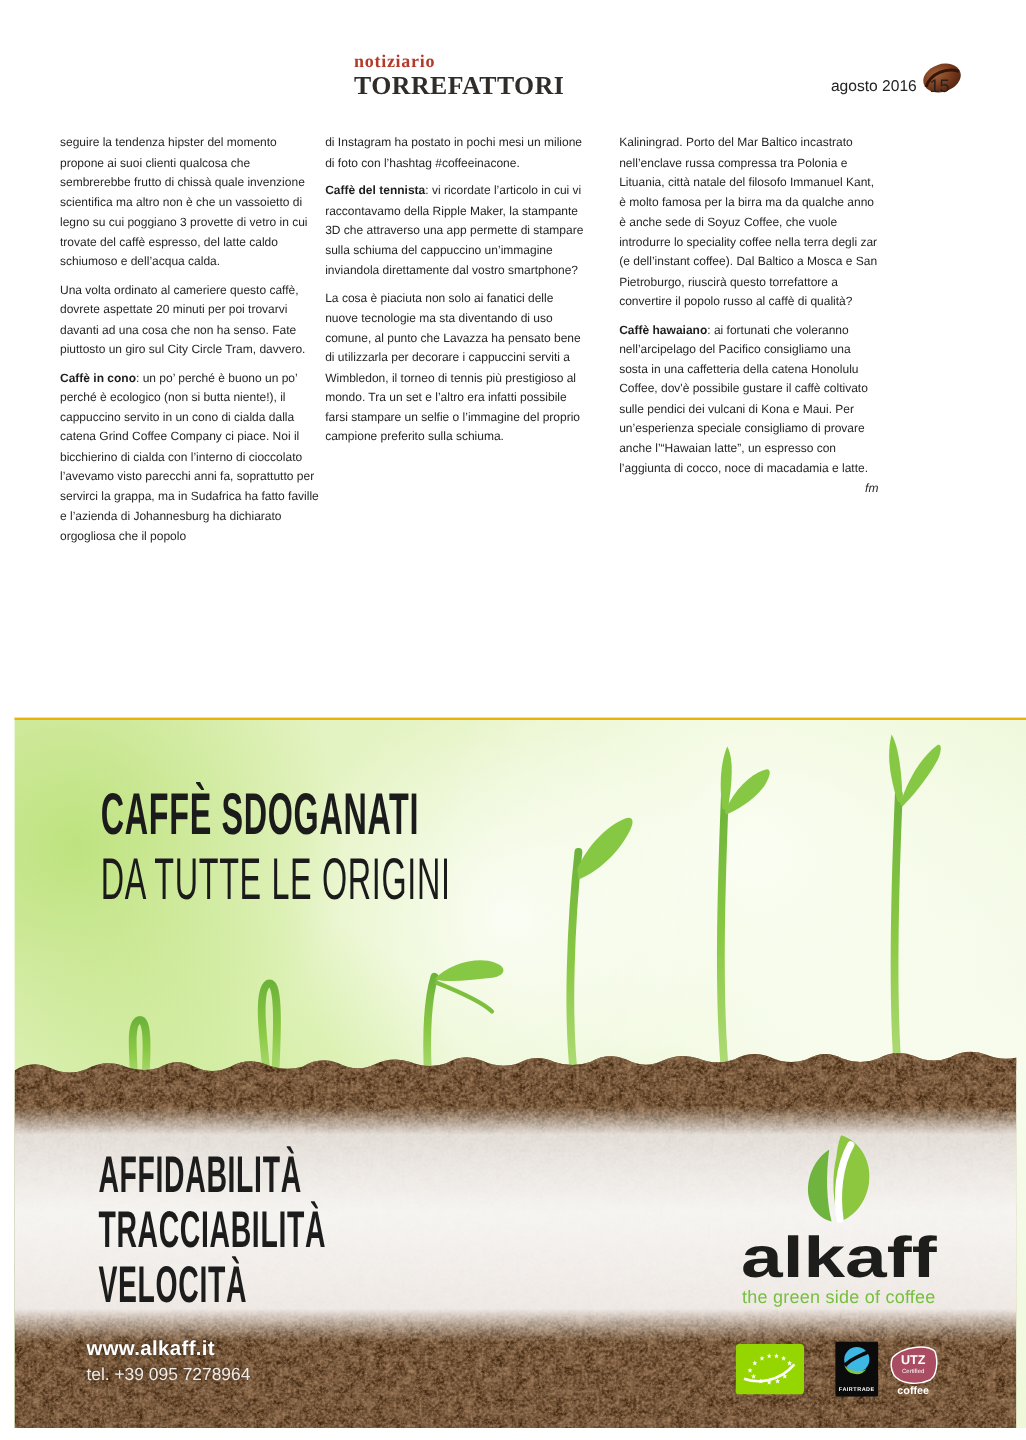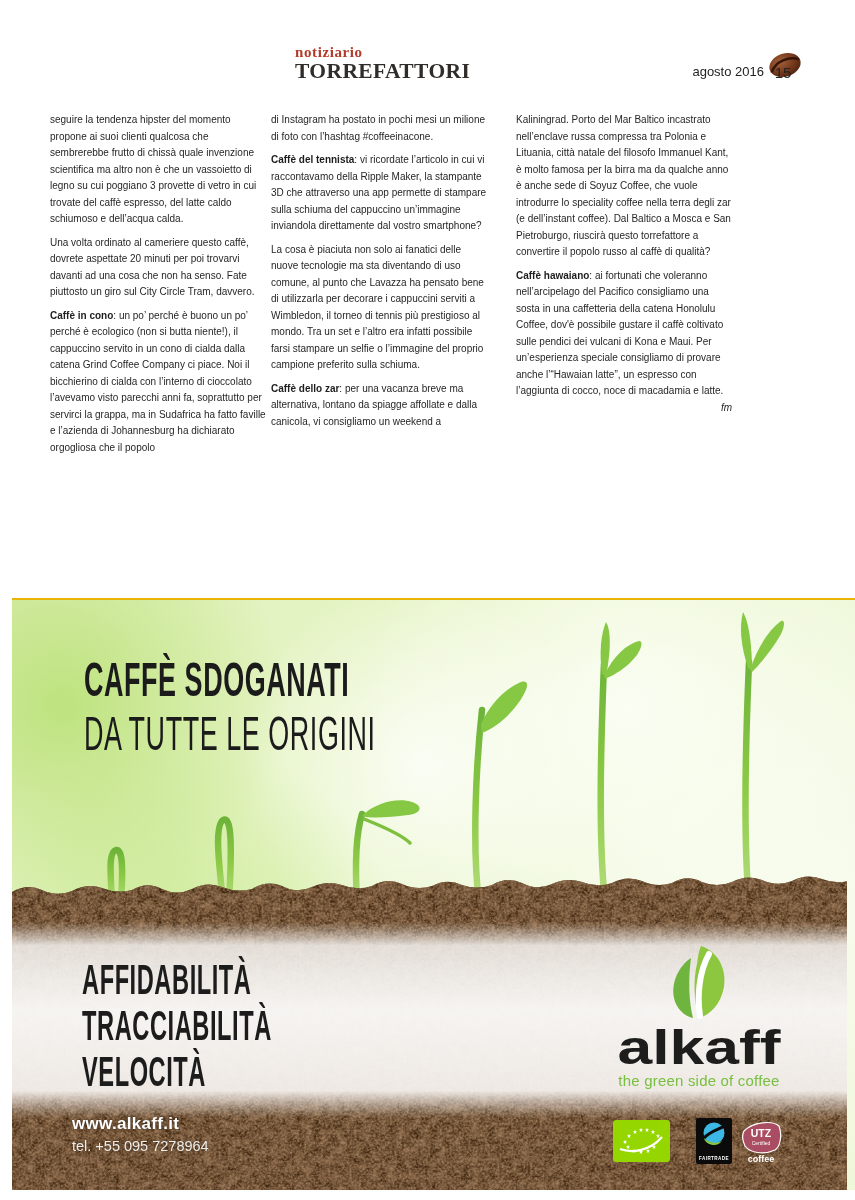--- a/index.html
+++ b/index.html
@@ -89,21 +89,20 @@
 
   <div class="col col-1">
     <p><span>seguire la tendenza hipster del momento propone ai suoi clienti qualcosa che sembrerebbe frutto di chissà quale invenzione scientifica ma altro non è che un vassoietto di legno su cui poggiano 3 provette di vetro in cui trovate del caffè espresso, del latte caldo schiumoso e dell’acqua calda.</span></p>
     <p><span>Una volta ordinato al cameriere questo caffè, dovrete aspettate 20 minuti per poi trovarvi davanti ad una cosa che non ha senso. Fate piuttosto un giro sul City Circle Tram, davvero.</span></p>
     <p><span class="lead">Caffè in cono</span><span>: un po’ perché è buono un po’ perché è ecologico (non si butta niente!), il cappuccino servito in un cono di cialda dalla catena Grind Coffee Company ci piace. Noi il bicchierino di cialda con l’interno di cioccolato l’avevamo visto parecchi anni fa, soprattutto per servirci la grappa, ma in Sudafrica ha fatto faville e l’azienda di Johannesburg ha dichiarato orgogliosa che il popolo</span></p>
   </div>
   <div class="col col-2">
     <p><span>di Instagram ha postato in pochi mesi un milione di foto con l’hashtag #coffeeinacone.</span></p>
     <p><span class="lead">Caffè del tennista</span><span>: vi ricordate l’articolo in cui vi raccontavamo della Ripple Maker, la stampante 3D che attraverso una app permette di stampare sulla schiuma del cappuccino un’immagine inviandola direttamente dal vostro smartphone?</span></p>
     <p><span>La cosa è piaciuta non solo ai fanatici delle nuove tecnologie ma sta diventando di uso comune, al punto che Lavazza ha pensato bene di utilizzarla per decorare i cappuccini serviti a Wimbledon, il torneo di tennis più prestigioso al mondo. Tra un set e l’altro era infatti possibile farsi stampare un selfie o l’immagine del proprio campione preferito sulla schiuma.</span></p>
-    <p><span class="lead">Caffè dello zar</span><span>: per una vacanza breve ma alternativa, lontano da spiagge affollate e dalla canicola, vi consigliamo un weekend a</span></p>
   </div>
   <div class="col col-3">
     <p><span>Kaliningrad. Porto del Mar Baltico incastrato nell’enclave russa compressa tra Polonia e Lituania, città natale del filosofo Immanuel Kant, è molto famosa per la birra ma da qualche anno è anche sede di Soyuz Coffee, che vuole introdurre lo speciality coffee nella terra degli zar (e dell’instant coffee). Dal Baltico a Mosca e San Pietroburgo, riuscirà questo torrefattore a convertire il popolo russo al caffè di qualità?</span></p>
     <p><span class="lead">Caffè hawaiano</span><span>: ai fortunati che voleranno nell’arcipelago del Pacifico consigliamo una sosta in una caffetteria della catena Honolulu Coffee, dov'è possibile gustare il caffè coltivato sulle pendici dei vulcani di Kona e Maui. Per un’esperienza speciale consigliamo di provare anche l’“Hawaian latte”, un espresso con l’aggiunta di cocco, noce di macadamia e latte.</span><span class="sig">fm</span></p>
   </div>
 
   <div class="ad">
     <div class="ad-bg"></div>
 
     <div class="ad-headline">
@@ -172,21 +171,21 @@
         <path d="M34,2 C50,7 60,24 57,43 C54,60 43,71 32,74 C27,58 26,36 30,20 C31,12 32,6 34,2 Z" fill="#8dc63f"></path>
         <path d="M33,72 C30,52 32,28 42,10" stroke="#ffffff" stroke-width="6" fill="none" stroke-linecap="round"></path>
         <path d="M24,14 C12,22 4,38 7,54 C9,64 17,72 26,74 C22,58 21,36 24,14 Z" fill="#6eb43e"></path>
       </svg>
       <div class="alkaff-word">alkaff</div>
       <div class="alkaff-tag">the green side of coffee</div>
     </div>
 
     <div class="ad-contact">
       <div class="ad-web">www.alkaff.it</div>
-      <div class="ad-tel">tel. +55 095 7278964</div>
+      <div class="ad-tel">tel. +39 095 7278964</div>
     </div>
 
     <svg class="cert cert-eu" width="57" height="42" viewBox="0 0 57 42">
       <defs>
         <path id="st" d="M0,-2.2 L0.55,-0.7 2.1,-0.7 0.9,0.3 1.35,1.9 0,1 -1.35,1.9 -0.9,0.3 -2.1,-0.7 -0.55,-0.7 Z" fill="#ffffff"></path>
       </defs>
       <rect width="57" height="42" rx="3" fill="#95d600"></rect>
       <path d="M7,29 C18,33 36,32 49,17" stroke="#ffffff" stroke-width="2.2" fill="none"></path>
       <use href="#st" x="12" y="22"></use>
         <use href="#st" x="16" y="16"></use>

